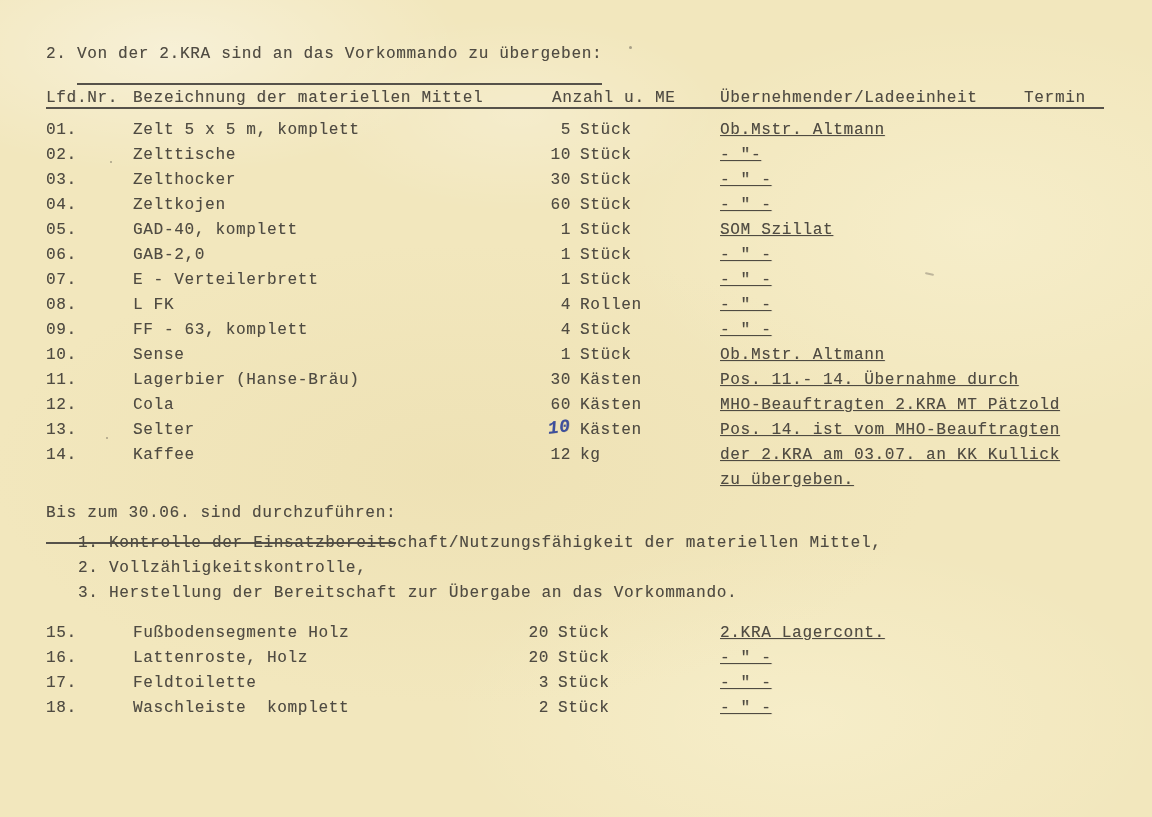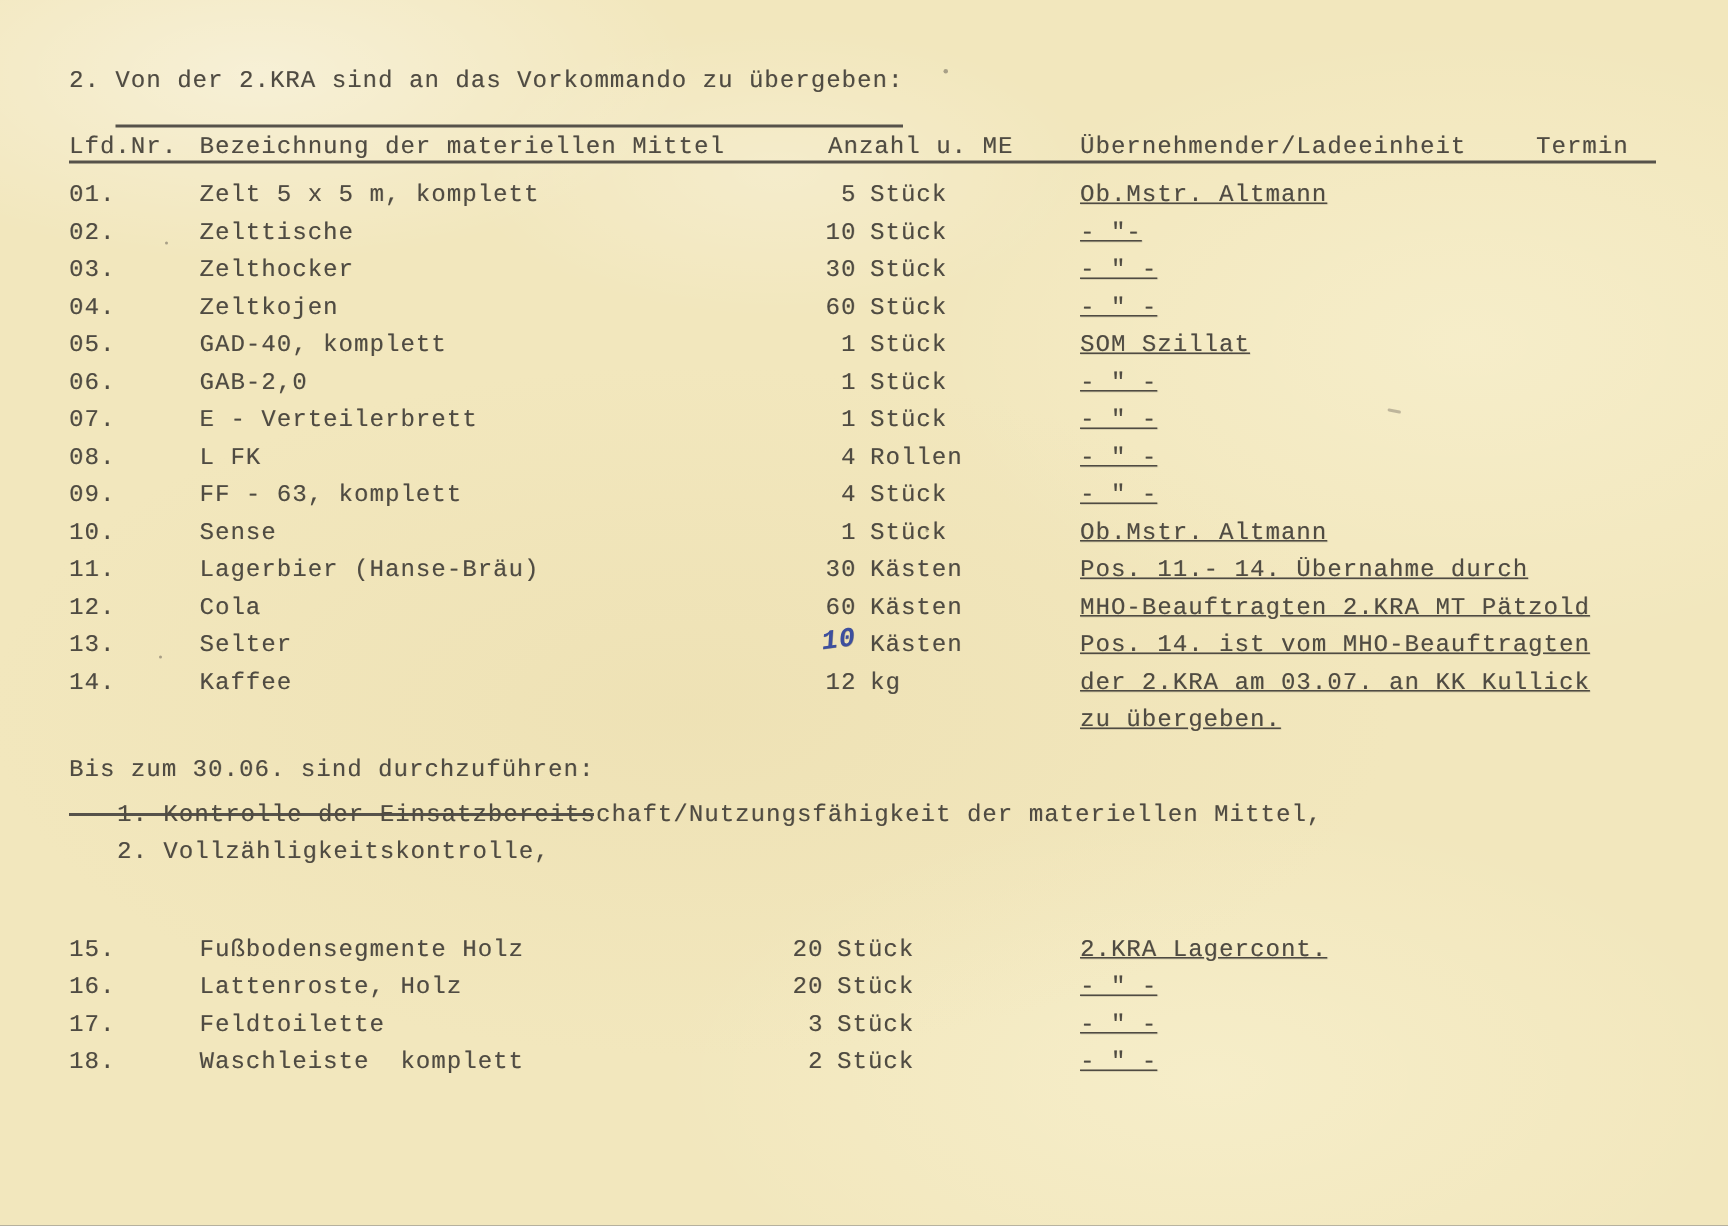--- a/index.html
+++ b/index.html
@@ -188,20 +188,21 @@
     </div>
 
   <div class="line" style="top:503px;left:46px;"><span class="ul">Bis zum 30.06. sind durchzuführen:</span></div>
 
   <div class="tasks">
 
       <div class="task">1. Kontrolle der Einsatzbereitschaft/Nutzungsfähigkeit der materiellen Mittel,</div>
 
       <div class="task">2. Vollzähligkeitskontrolle,</div>
 
+      <div class="task">3. Herstellung der Bereitschaft zur Übergabe an das Vorkommando.</div>
     </div>
 
   <div class="rows block2" style="top:621px;">
 
       <div class="row">
         <span class="c nr">15.</span>
         <span class="c item">Fußbodensegmente Holz</span>
         <span class="c qnum">20</span>
         <span class="c qunit">Stück</span>
         <span class="c recv">2.KRA Lagercont.</span>

